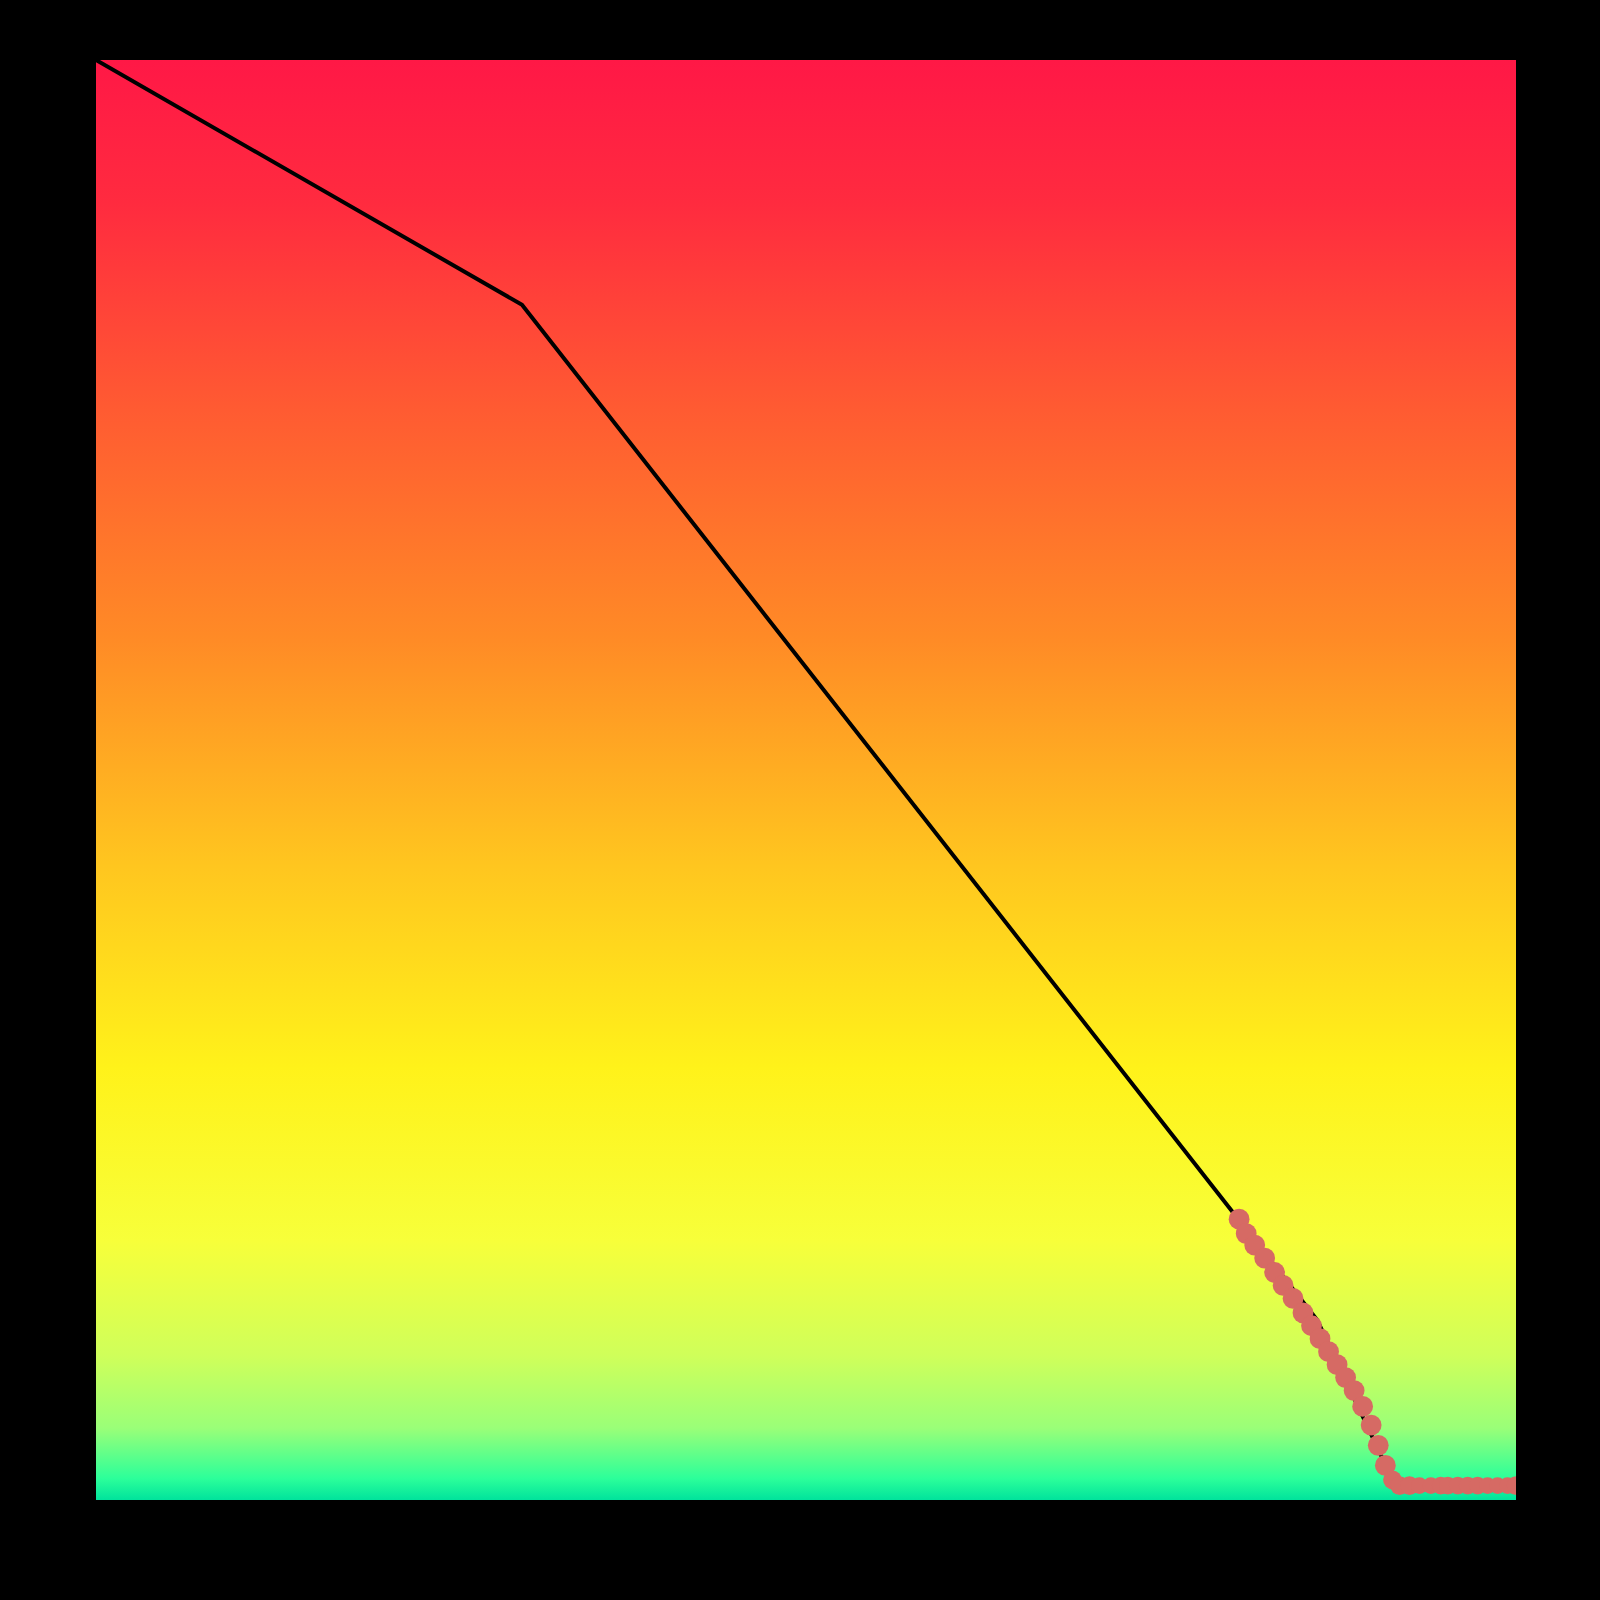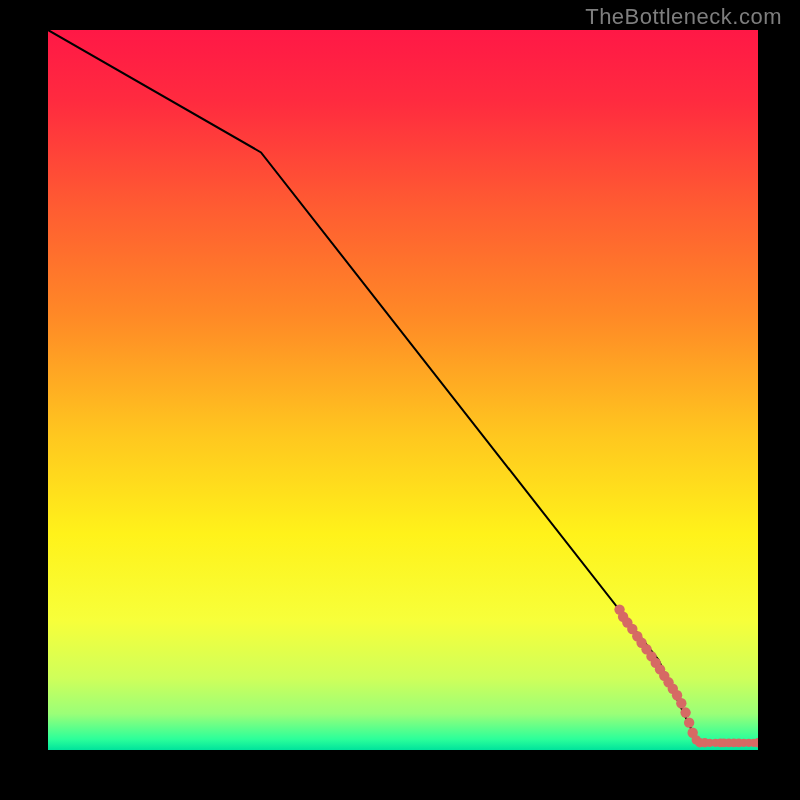--- a/index.html
+++ b/index.html
@@ -33,21 +33,20 @@
     top: 30px;
     width: 710px;
     height: 720px;
   }
   svg { display: block; }
 </style>
 </head>
 <body>
 
 <div class="frame">
-  <div class="watermark">TheBottleneck.com</div>
 
   <div class="plot-wrap">
     <svg id="plot-svg" width="710" height="720" viewBox="0 0 710 720">
       <defs>
         <linearGradient id="bg-grad" x1="0" y1="0" x2="0" y2="1">
             <stop offset="0%" stop-color="#ff1846"></stop>
             <stop offset="10%" stop-color="#ff2b3f"></stop>
             <stop offset="24%" stop-color="#ff5a32"></stop>
             <stop offset="40%" stop-color="#ff8a26"></stop>
             <stop offset="56.00000000000001%" stop-color="#ffc61f"></stop>

